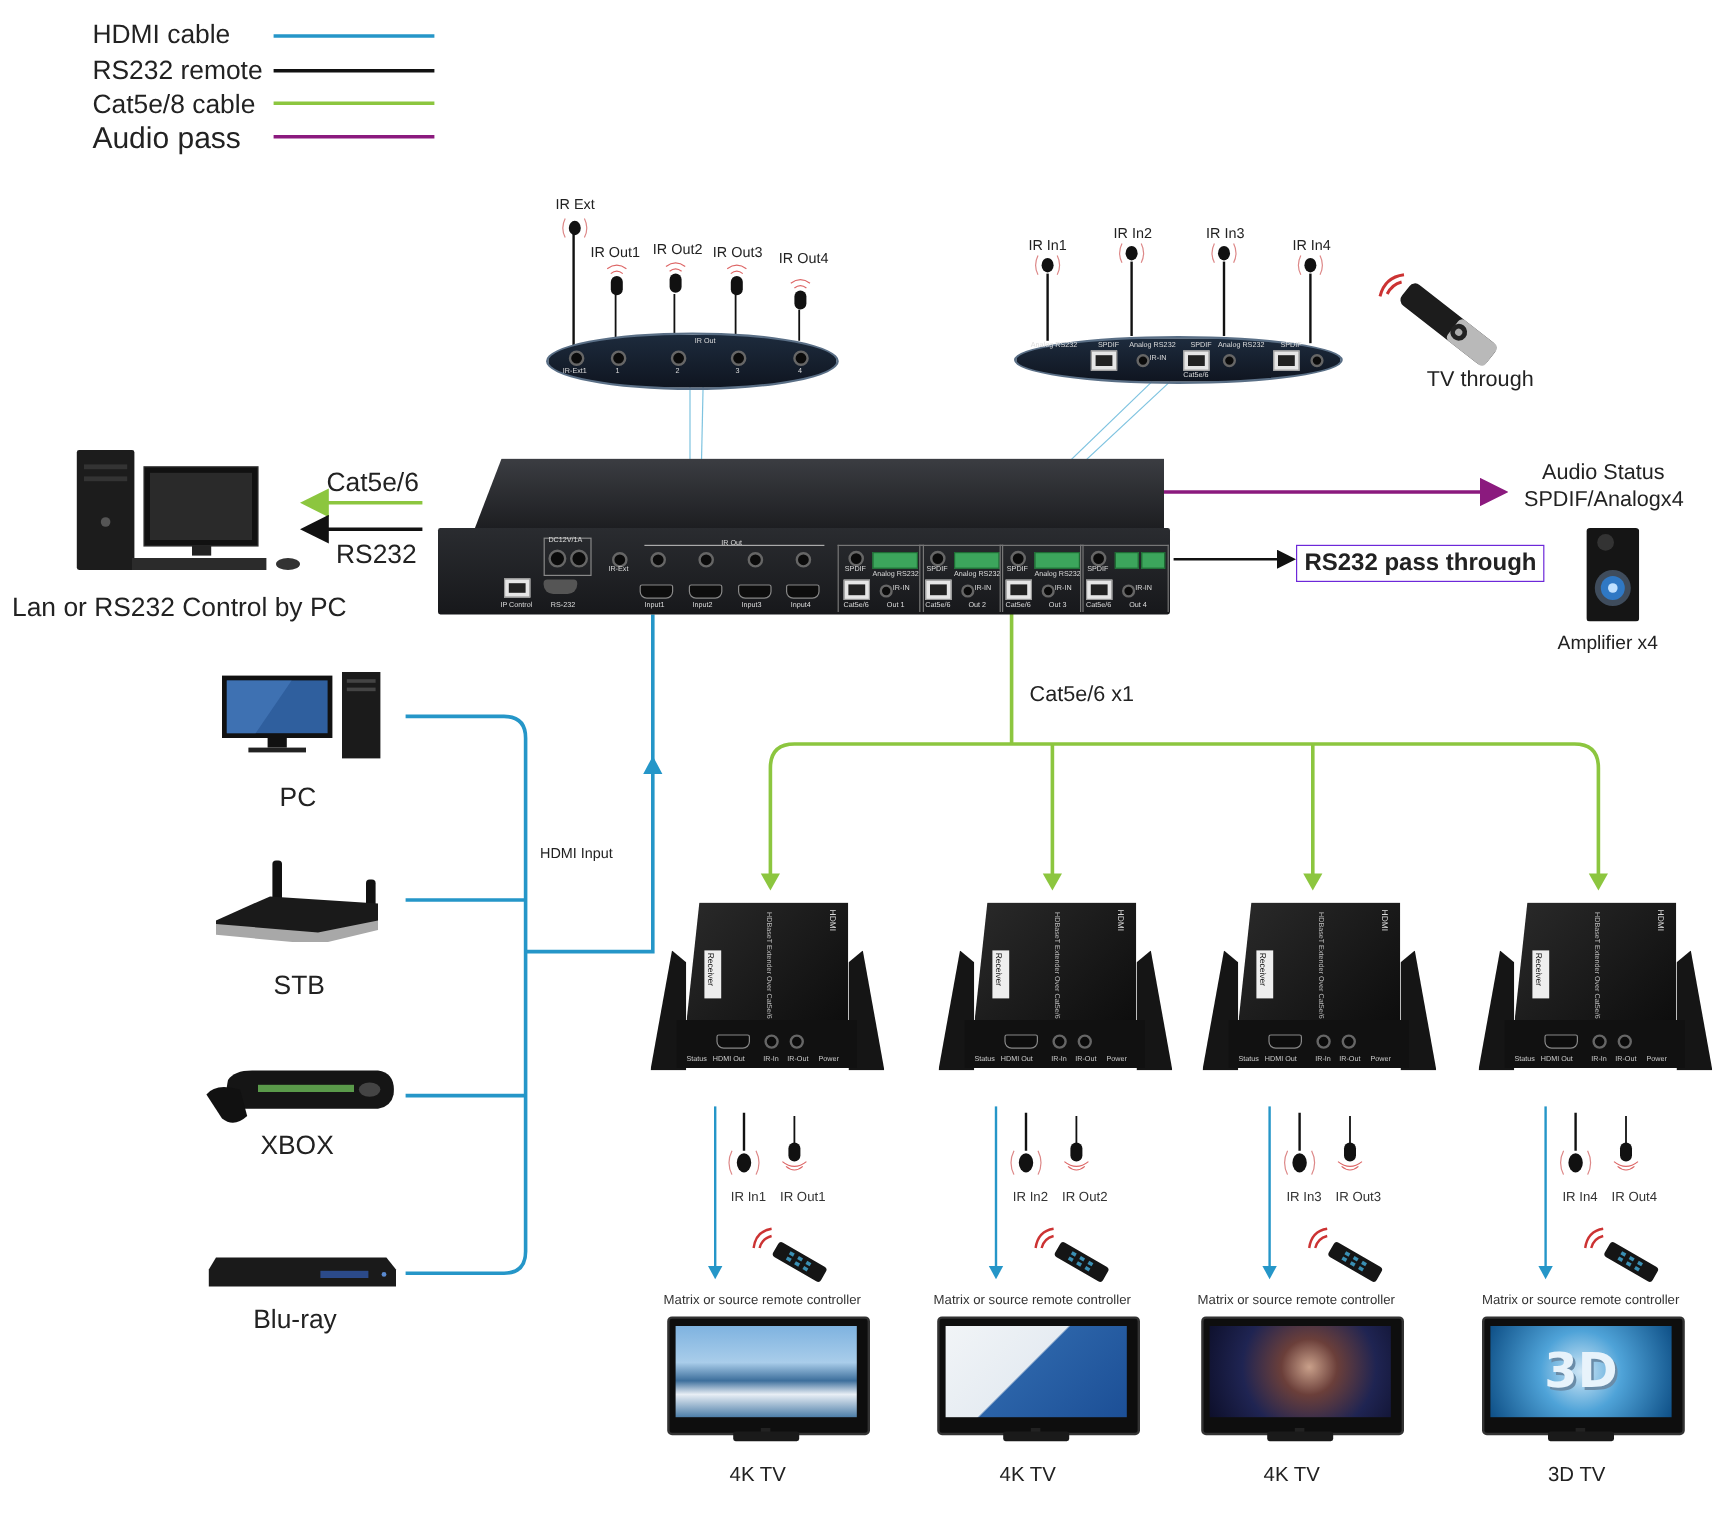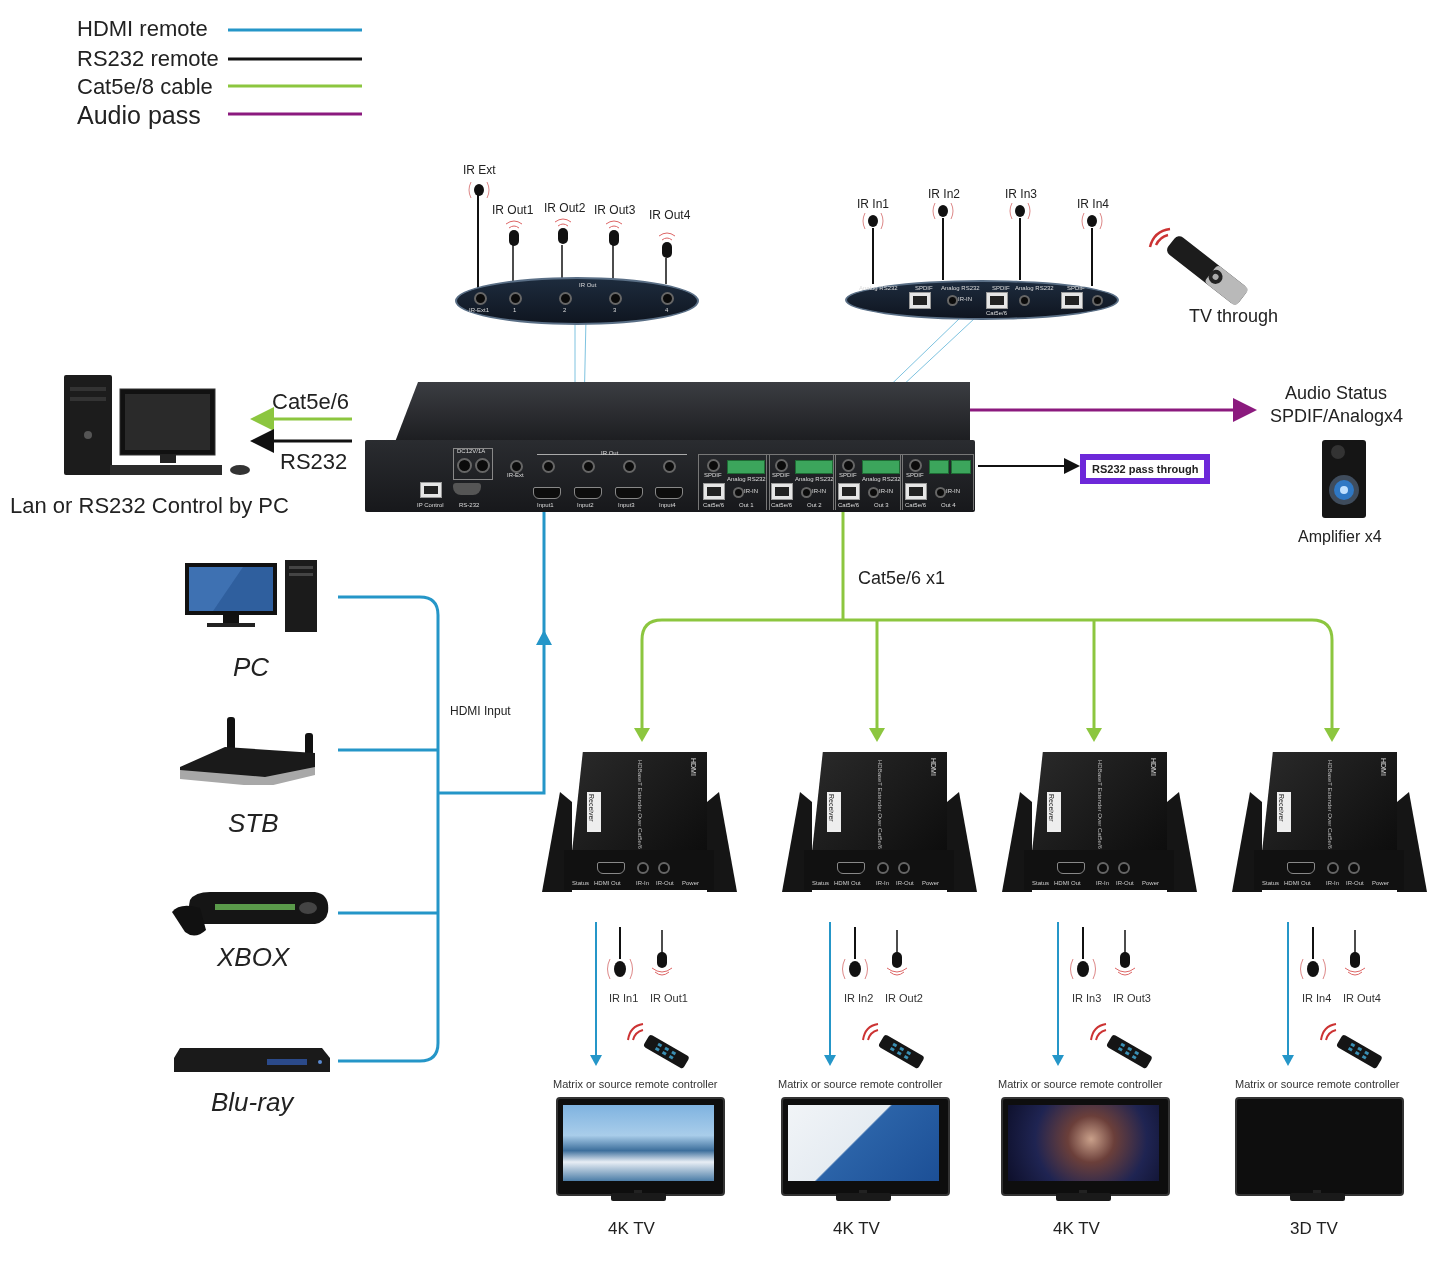--- a/index.html
+++ b/index.html
@@ -5,23 +5,23 @@
   html,body{margin:0;padding:0;background:#ffffff;}
   body{width:1445px;height:1269px;position:relative;overflow:hidden;font-family:"Liberation Sans",sans-serif;color:#222;}
   .abs{position:absolute;}
   .t{position:absolute;white-space:nowrap;color:#222;}
   svg{position:absolute;left:0;top:0;}
   .legend-label{font-size:22px;}
   .lbl-lg{font-size:22px;}
   .lbl-md{font-size:18px;}
   .lbl-sm{font-size:12px;}
   .lbl-xs{font-size:11px;color:#333;}
-  .device-label{font-size:26px;text-align:right;font-style:italic;}
+  .device-label{font-size:22px;text-align:right;}
   .tv-label{font-size:17px;text-align:center;}
-  .box{position:absolute;border:6px solid #6d28d9;background:#fff;font-size:11px;font-weight:bold;padding:3px 6px;}
+  .box{position:absolute;border:1px solid #6d28d9;background:#fff;font-size:20px;font-weight:bold;padding:3px 6px;}
   .panel{position:absolute;left:365px;top:440px;width:610px;height:72px;background:linear-gradient(#2a2c30,#17181b);border-radius:2px;}
   .panel-top{position:absolute;left:395px;top:382px;width:575px;height:60px;background:linear-gradient(#3b3d42,#1c1d20);clip-path:polygon(0 100%,4% 0,100% 0,100% 100%);}
   .port{position:absolute;border-radius:50%;background:#0b0b0b;border:2px solid #666;}
   .rj45{position:absolute;background:#e6e6e6;border:1px solid #999;}
   .rj45::after{content:"";position:absolute;left:3px;right:3px;top:3px;bottom:3px;background:#222;}
   .hdmi{position:absolute;width:26px;height:10px;background:#0d0d0d;border:1px solid #888;border-radius:2px 2px 6px 6px;}
   .term{position:absolute;height:12px;background:#3ca55c;border:1px solid #1e6b34;}
   .pl{position:absolute;font-size:6px;color:#ddd;white-space:nowrap;}
   
   .oval{position:absolute;background:linear-gradient(#1d2b3d,#0f1520);border-radius:50%;border:2px solid #5a6f86;}
@@ -108,21 +108,21 @@
   <line x1="513" y1="245" x2="513" y2="282" stroke="#111" stroke-width="1.5"></line>
   <line x1="562" y1="245" x2="562" y2="280" stroke="#111" stroke-width="1.5"></line>
   <line x1="613" y1="245" x2="613" y2="280" stroke="#111" stroke-width="1.5"></line>
   <line x1="666" y1="258" x2="666" y2="284" stroke="#111" stroke-width="1.5"></line>
   <line x1="873" y1="228" x2="873" y2="284" stroke="#111" stroke-width="2"></line>
   <line x1="943" y1="218" x2="943" y2="280" stroke="#111" stroke-width="2"></line>
   <line x1="1020" y1="218" x2="1020" y2="280" stroke="#111" stroke-width="2"></line>
   <line x1="1092" y1="228" x2="1092" y2="286" stroke="#111" stroke-width="2"></line>
 </svg>
 
-<div class="t legend-label" style="left:77px;top:16px;">HDMI remote</div>
+<div class="t legend-label" style="left:77px;top:16px;">HDMI cable</div>
 <div class="t legend-label" style="left:77px;top:46px;">RS232 remote</div>
 <div class="t legend-label" style="left:77px;top:74px;">Cat5e/8 cable</div>
 <div class="t" style="left:77px;top:101px;font-size:25px;">Audio pass</div>
 
 <div class="t lbl-sm" style="left:463px;top:163px;">IR Ext</div>
 <div class="abs" style="left:467px;top:178px;width:24px;height:24px;">
   <svg width="24" height="24">
       <path d="M4,4 Q0,12 4,20" stroke="#d88" fill="none"></path>
       <path d="M20,4 Q24,12 20,20" stroke="#d88" fill="none"></path>
       <ellipse cx="12" cy="12" rx="5" ry="6" fill="#111"></ellipse>
@@ -630,18 +630,21 @@
             <rect x="46" y="25" width="4" height="3" fill="#3a8fb3"></rect>
             <rect x="30" y="30" width="4" height="3" fill="#3a8fb3"></rect>
             <rect x="38" y="30" width="4" height="3" fill="#3a8fb3"></rect>
             <rect x="46" y="30" width="4" height="3" fill="#3a8fb3"></rect>
           </g>
         </svg>
       </div>
       <div class="t lbl-xs" style="left:1235px;top:1078px;">Matrix or source remote controller</div>
       <div class="tv" style="left:1235px;top:1097px;">
         <div class="tv-frame"></div>
+        <div class="tv-screen" style="background: radial-gradient(circle, rgb(207, 230, 245) 0%, rgb(79, 163, 216) 40%, rgb(14, 79, 134) 100%); display: flex; align-items: center; justify-content: center;">
+          <span style="font-family:'DejaVu Sans',sans-serif;font-weight:bold;font-size:40px;color:#e8f3fb;text-shadow:2px 2px 0 #6a8ca8;">3D</span>
+        </div>
         <div class="tv-neck"></div>
         <div class="tv-stand"></div>
       </div>
       <div class="t tv-label" style="left:1290px;top:1219px;">3D TV</div>
     </div>
   </div>
 
 </body></html>

